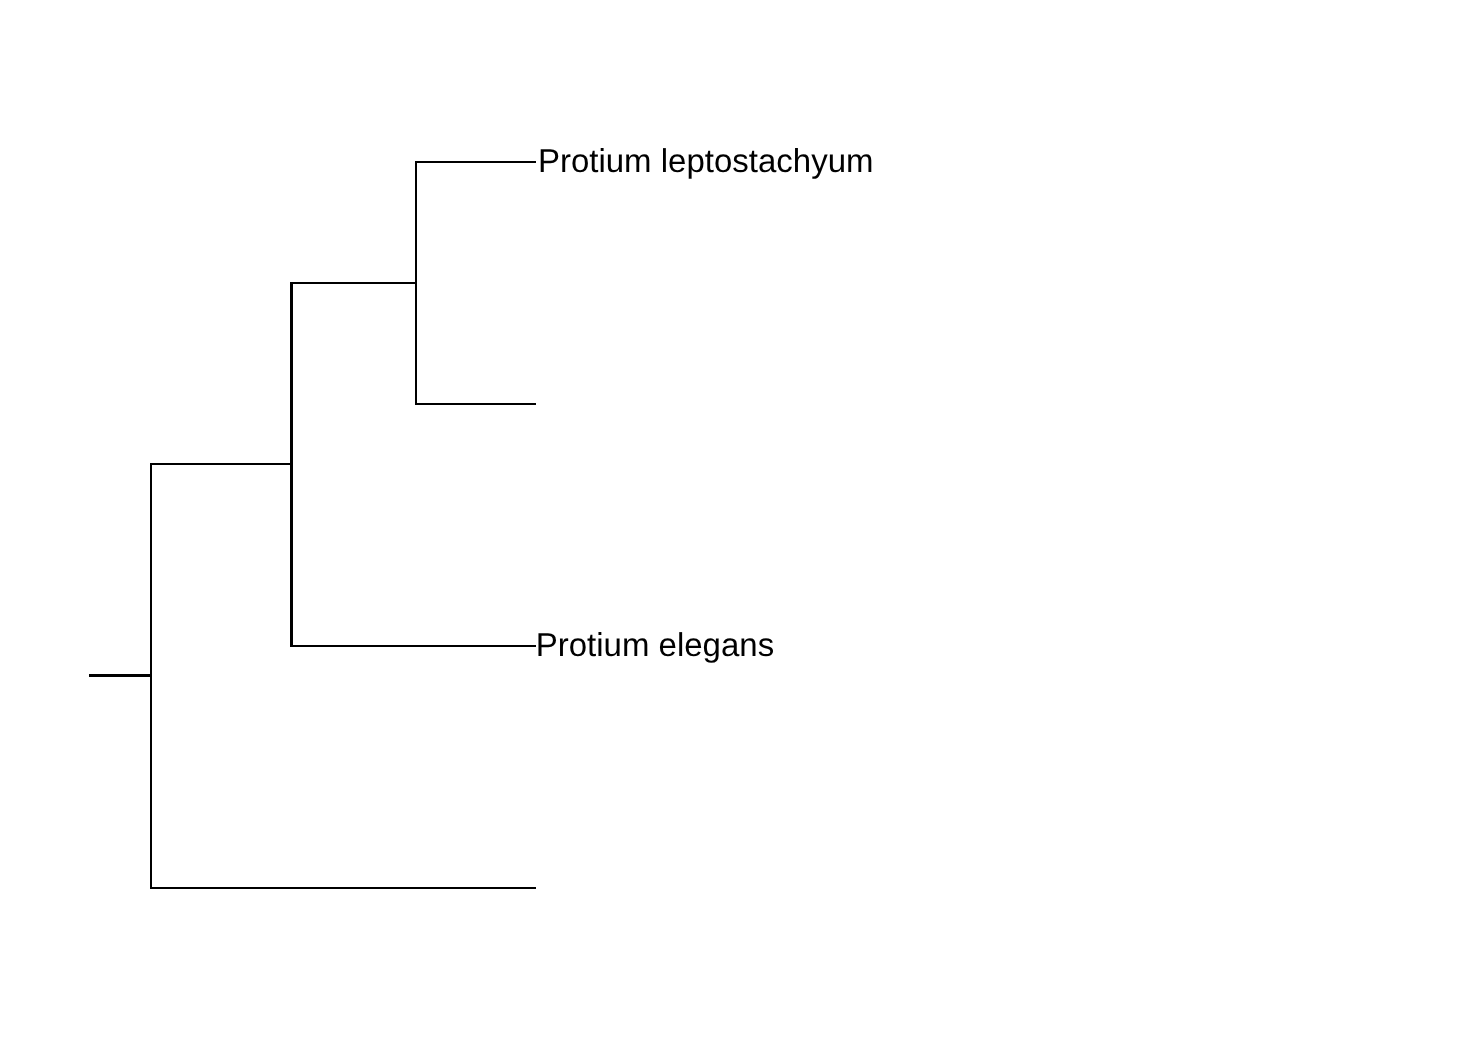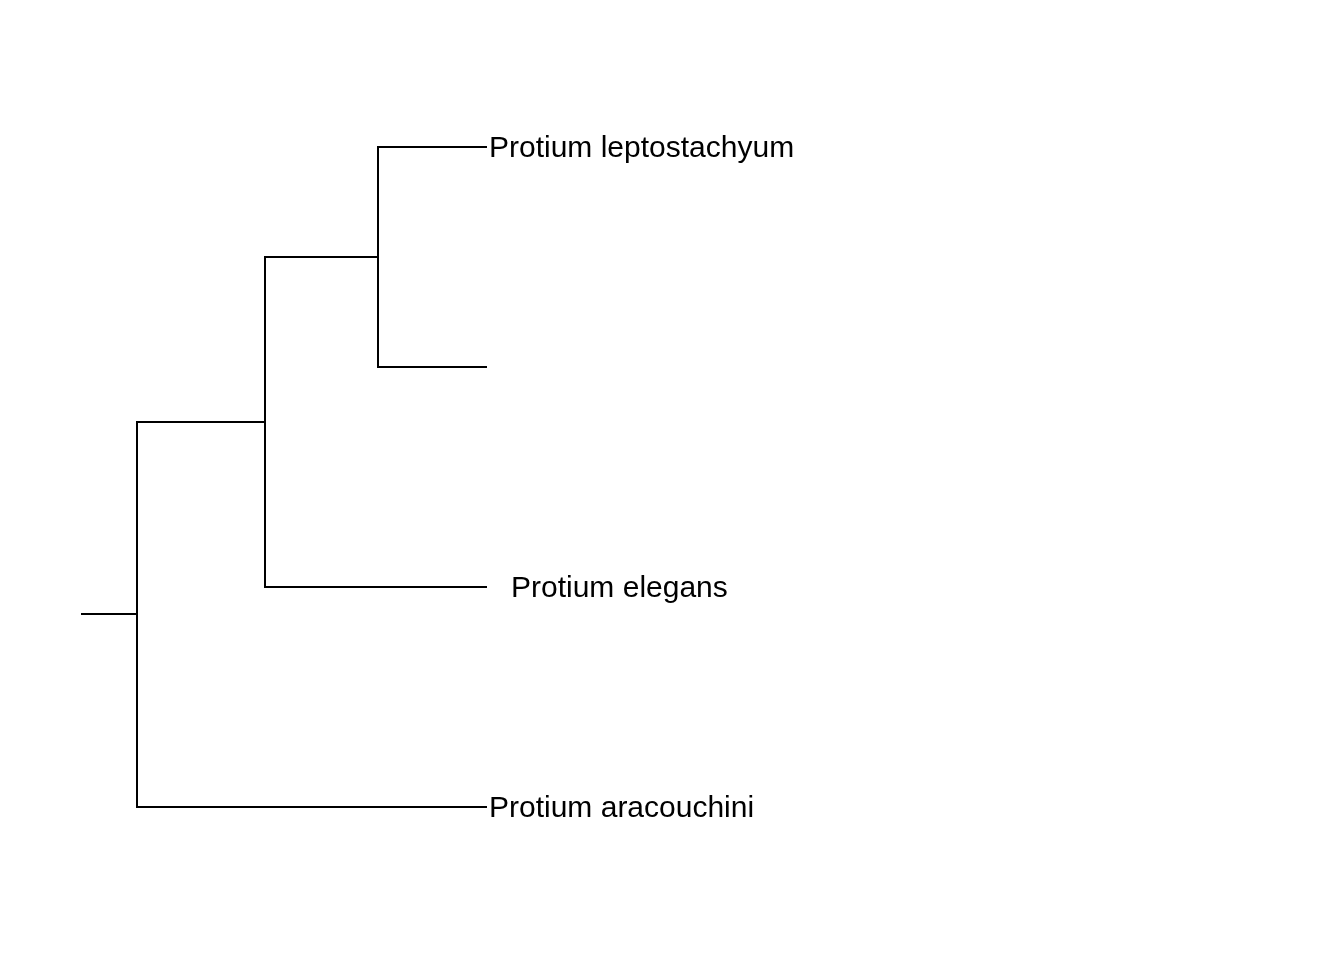--- a/index.html
+++ b/index.html
@@ -42,16 +42,15 @@
       <line x1="378" y1="146" x2="378" y2="368" stroke="#000000" stroke-width="2"></line>
       <line x1="378" y1="147" x2="487" y2="147" stroke="#000000" stroke-width="2"></line>
       <line x1="378" y1="367" x2="487" y2="367" stroke="#000000" stroke-width="2"></line>
       <line x1="265" y1="587" x2="487" y2="587" stroke="#000000" stroke-width="2"></line>
       <line x1="137" y1="807" x2="487" y2="807" stroke="#000000" stroke-width="2"></line>
     </svg>
 
   <span class="taxon" style="left: 489px; top: 147px; color: rgb(0, 0, 0);">Protium leptostachyum</span>
 
 
-  <span class="taxon" style="left: 511px; top: 587px; color: rgb(0, 0, 0);">Protium elegans</span>
+  <span class="taxon" style="left: 487px; top: 587px; color: rgb(0, 0, 0);">Protium elegans</span>
 
-  <span class="taxon" style="left: 489px; top: 807px; color: rgb(0, 0, 0);">Protium aracouchini</span>
 </div>
 
 </body></html>

